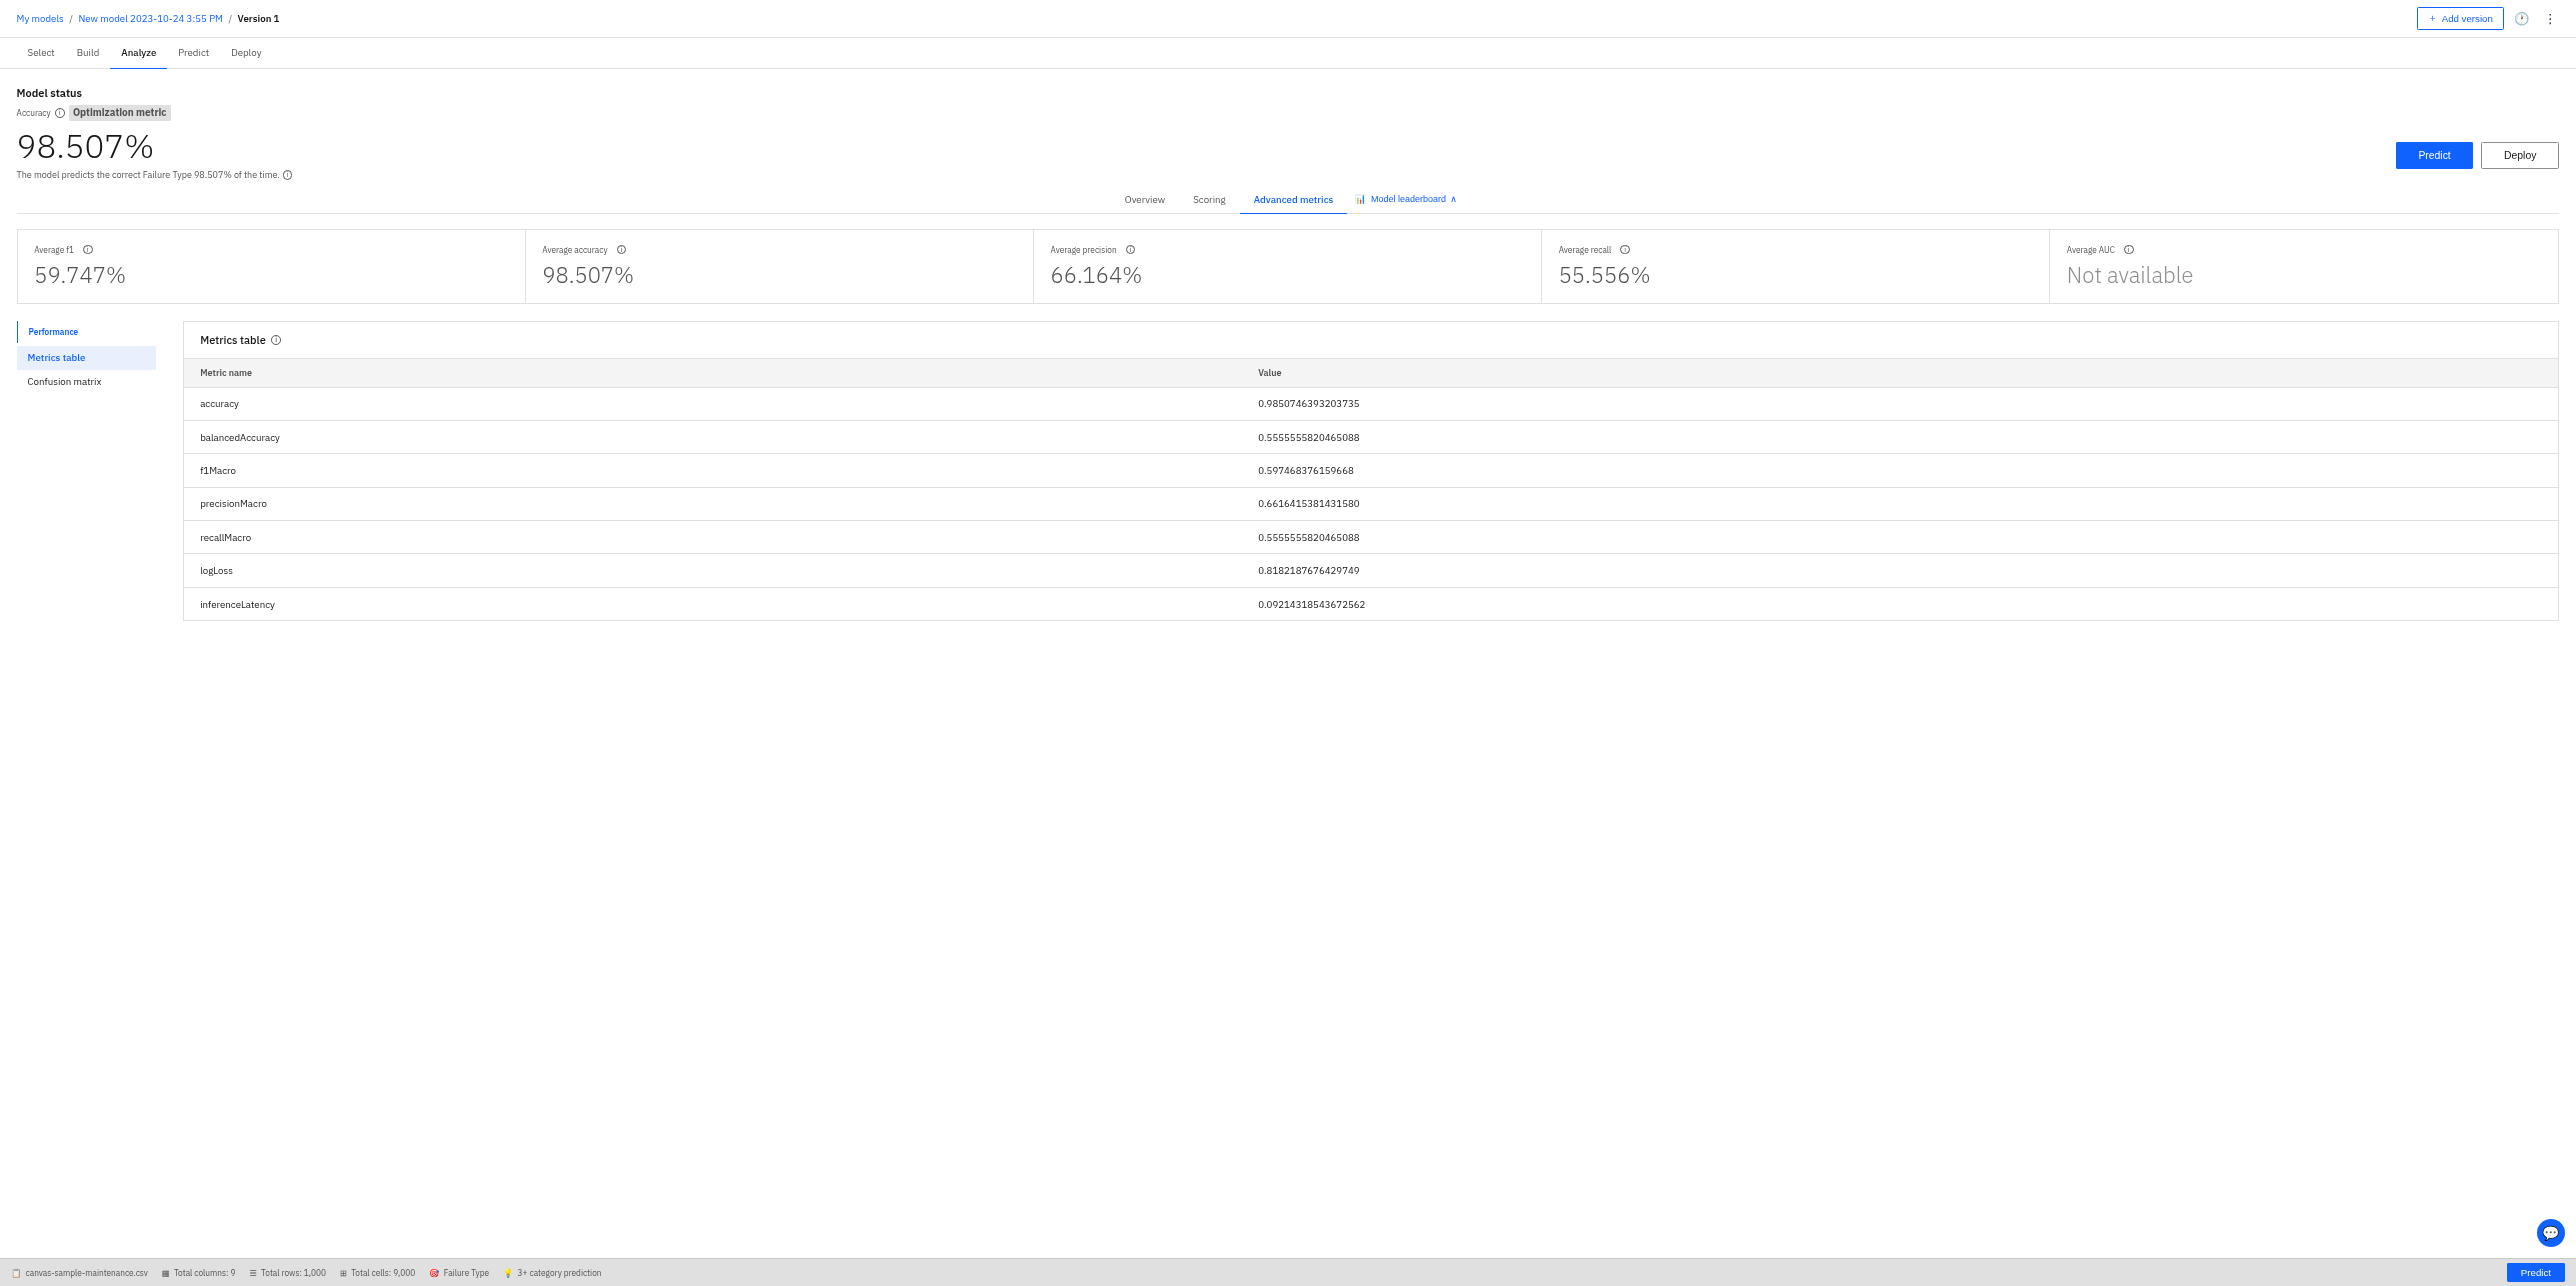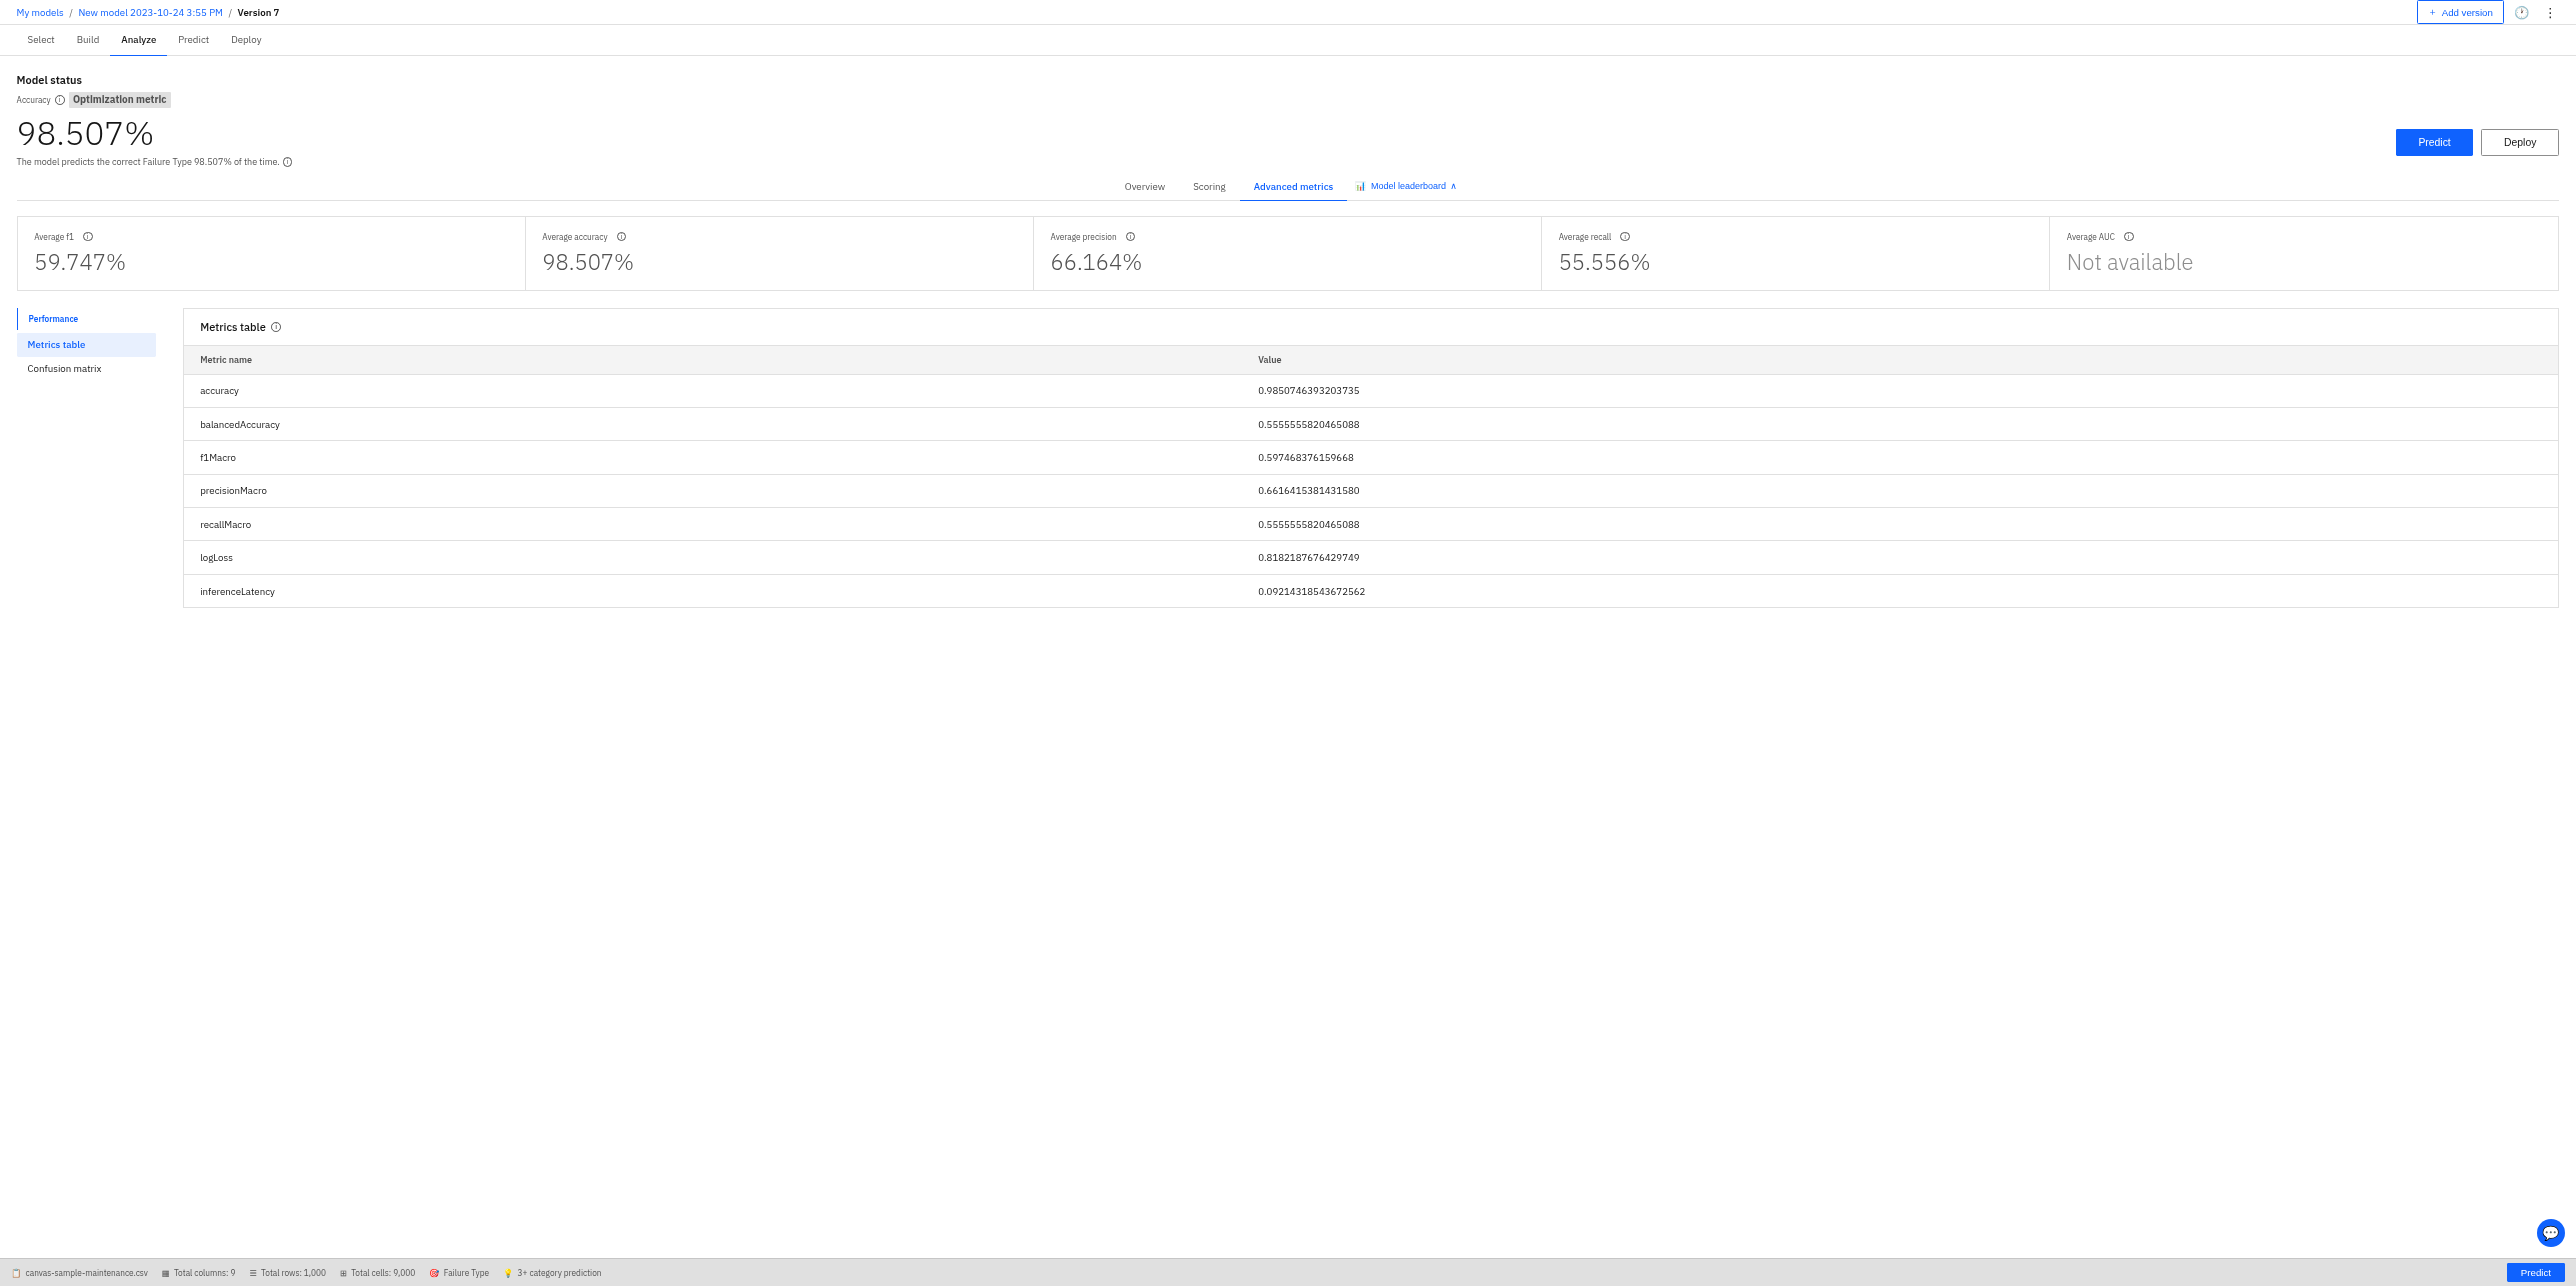--- a/index.html
+++ b/index.html
@@ -4,21 +4,21 @@
   <style>
     * { box-sizing: border-box; margin: 0; padding: 0; }
     body { font-family: 'IBM Plex Sans', Arial, sans-serif; font-size: 9.7px; color: #161616; background: #fff; }
 
     
     .top-header {
       display: flex;
       align-items: center;
       justify-content: space-between;
       padding: 0 16.6px;
-      height: 25px;
+      height: 38px;
       border-bottom: 0.7px solid #e0e0e0;
     }
     .breadcrumb {
       display: flex;
       align-items: center;
       gap: 5.5px;
       font-size: 9.7px;
       color: #161616;
     }
     .breadcrumb-link { color: #0f62fe; cursor: pointer; text-decoration: none; }
@@ -338,21 +338,21 @@
   </style>
 </head>
 <body>
 
 <div class="top-header">
   <div class="breadcrumb">
     <a class="breadcrumb-link">My models</a>
     <span class="breadcrumb-sep">/</span>
     <a class="breadcrumb-link">New model 2023-10-24 3:55 PM</a>
     <span class="breadcrumb-sep">/</span>
-    <span class="breadcrumb-current">Version 7</span>
+    <span class="breadcrumb-current">Version 1</span>
   </div>
   <div class="header-actions">
     <button class="btn-add-version">
       <span>＋</span>
       <span>Add version</span>
     </button>
     <button class="icon-btn">🕐</button>
     <button class="icon-btn">⋮</button>
   </div>
 </div>

